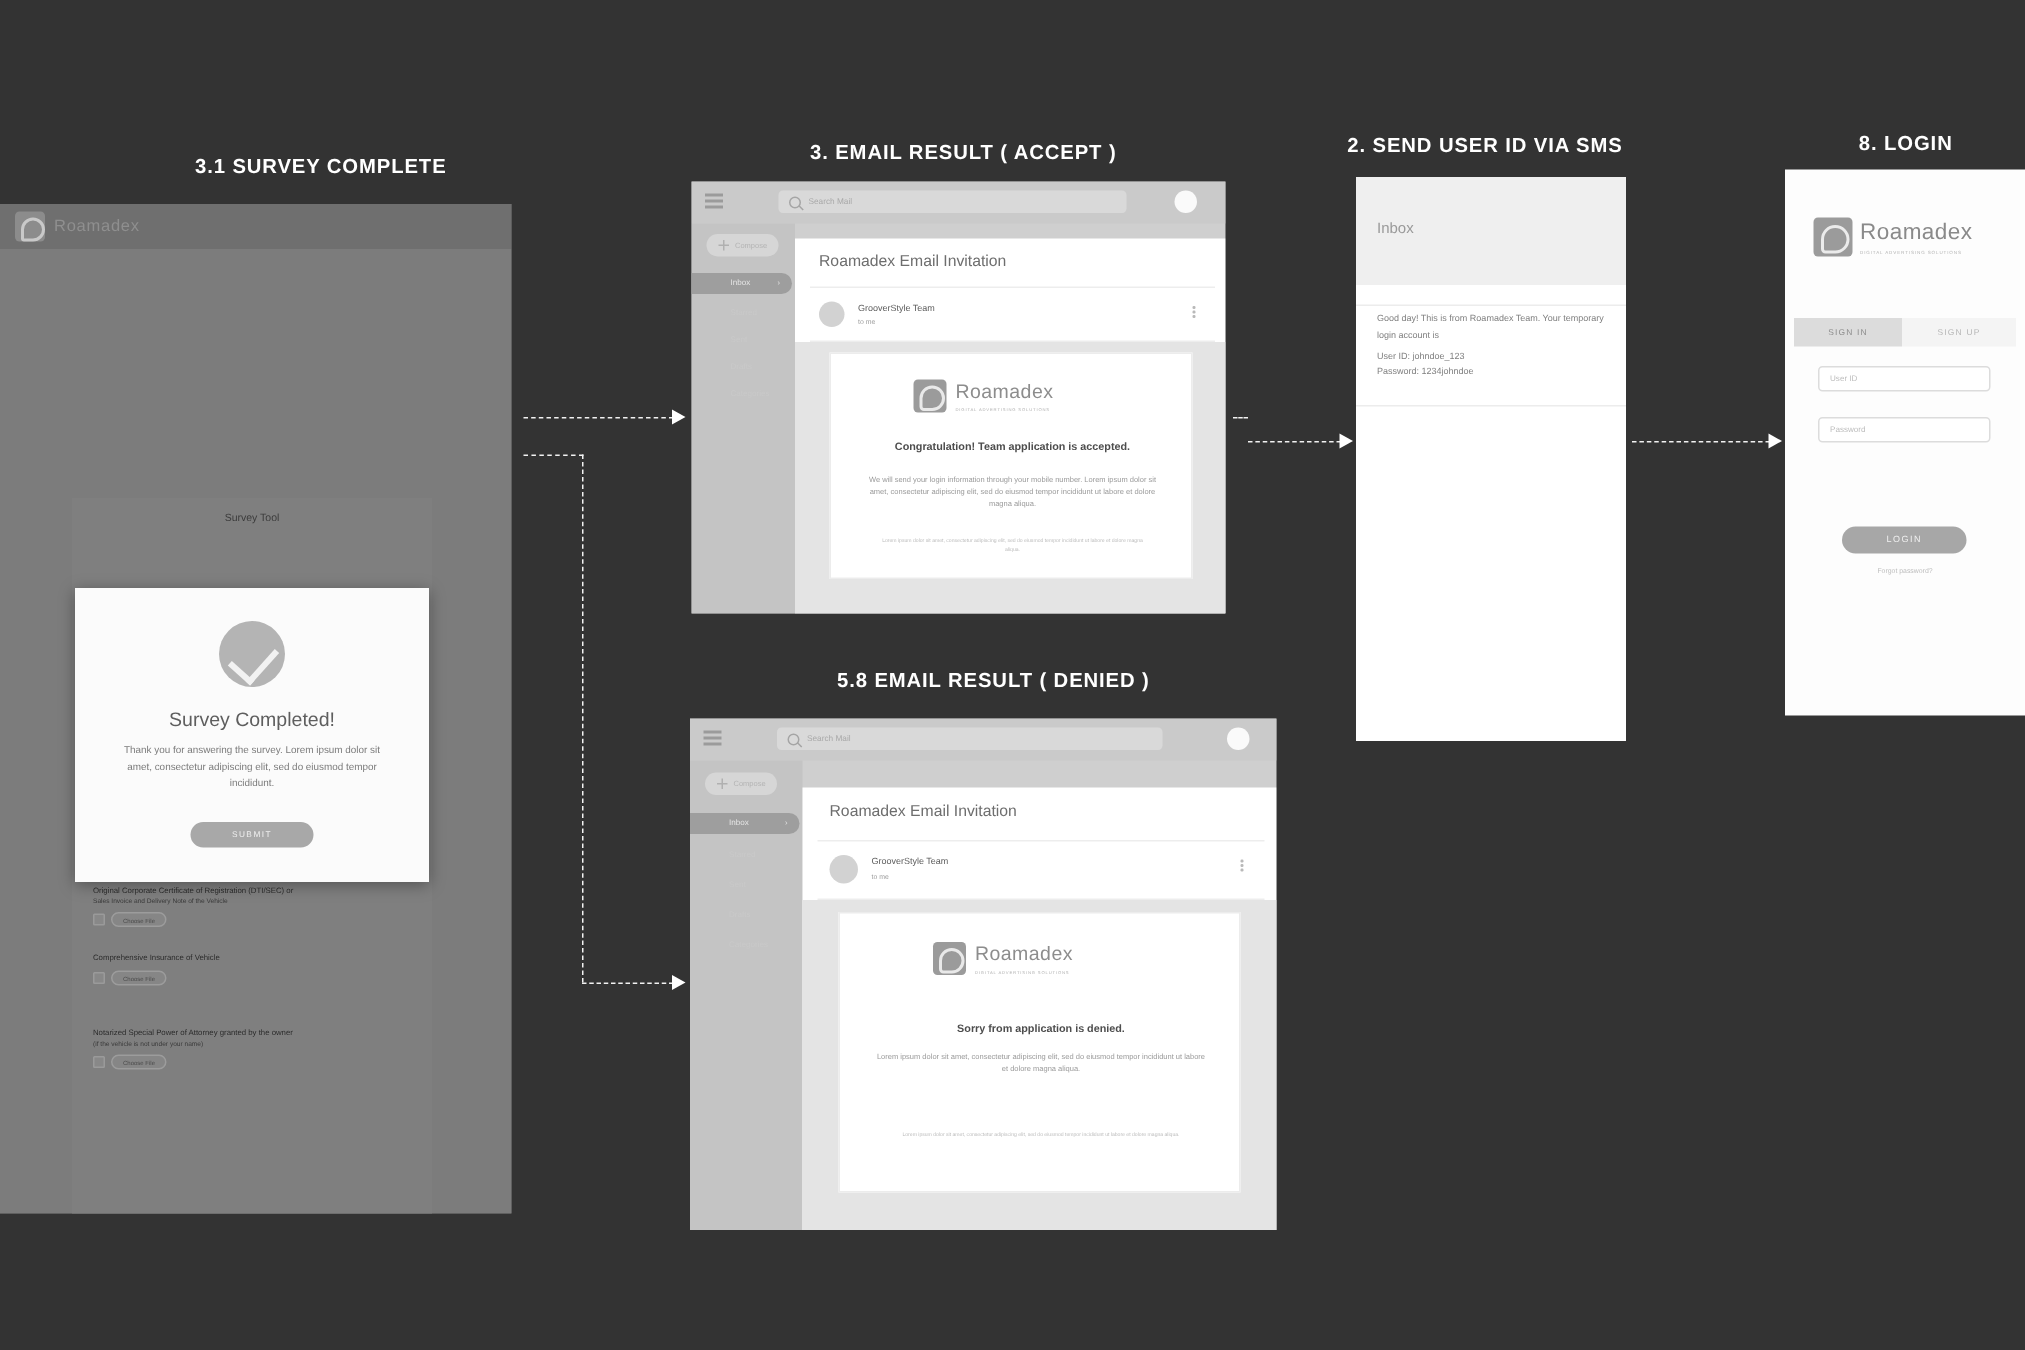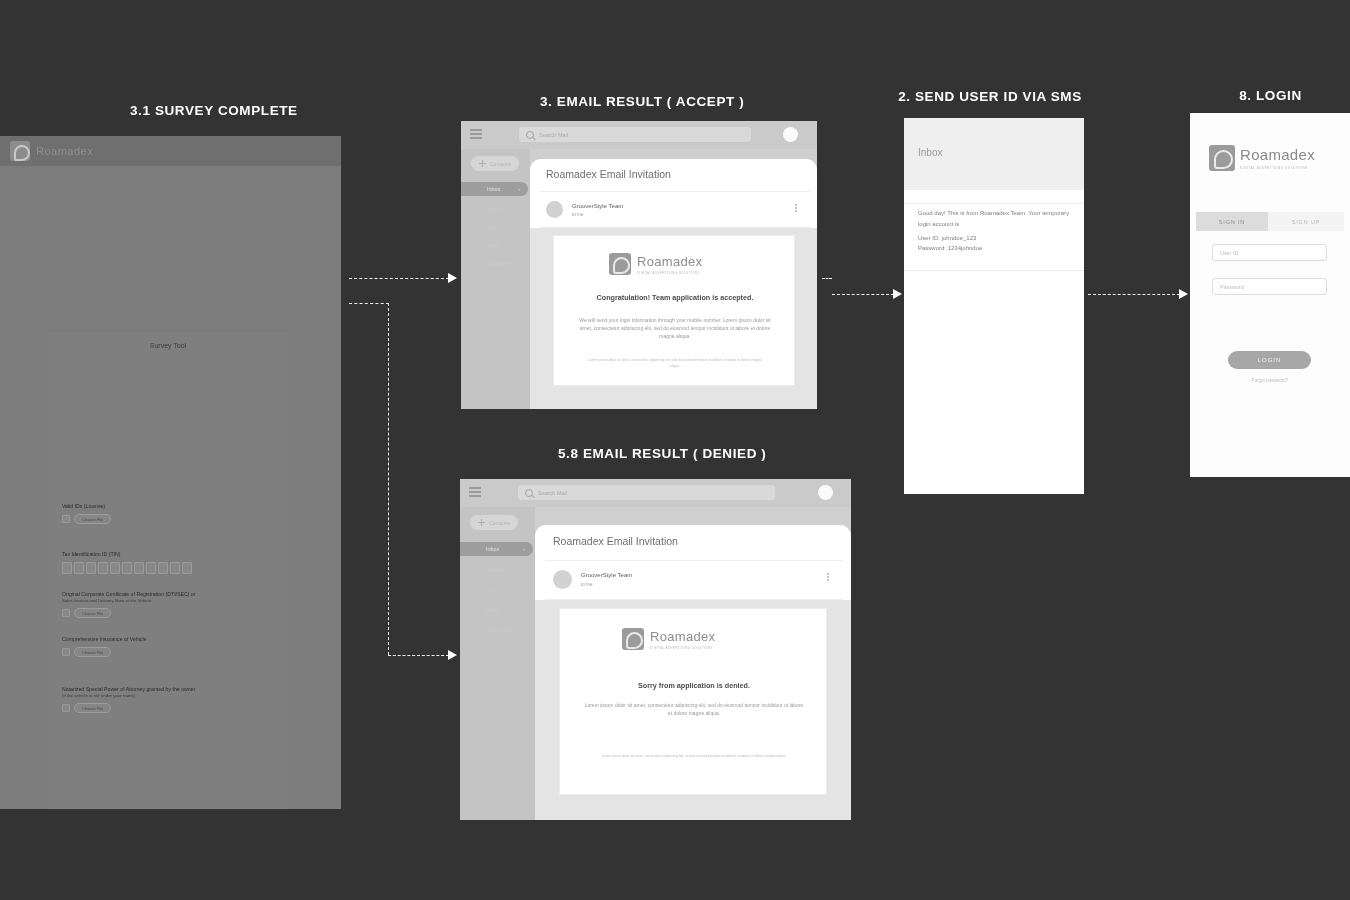--- a/index.html
+++ b/index.html
@@ -136,21 +136,21 @@
   }
   .compose-btn .plus:before{left:3px;top:0;width:1.4px;height:7px;}
   .compose-btn .plus:after{left:0;top:3px;width:7px;height:1.4px;}
   .compose-btn span{font-size:5px;color:#b4b4b4;}
   .nav-item{
     position:absolute;left:0;height:14px;display:flex;align-items:center;
     padding-left:26px;font-size:5.4px;color:#c9c9c9;box-sizing:border-box;
   }
   .nav-item.active{background:#9e9e9e;border-radius:0 9px 9px 0;color:#e6e6e6;}
   .nav-item .caret{position:absolute;right:8px;font-size:5px;color:#e3e3e3;}
-  .mail-main{position:absolute;background:#ffffff;border-radius:11px;}
+  .mail-main{position:absolute;background:#ffffff;}
   .mail-subject{
     position:absolute;font-size:10.5px;color:#6e6e6e;
   }
   .mail-divider{position:absolute;height:1px;background:#ededed;}
   .sender-avatar{position:absolute;border-radius:50%;background:#d2d2d2;}
   .sender-name{position:absolute;font-size:6px;color:#5c5c5c;}
   .sender-to{position:absolute;font-size:4.6px;color:#9c9c9c;}
   .kebab{position:absolute;width:2px;}
   .kebab i{display:block;width:1.6px;height:1.6px;border-radius:50%;background:#b9b9b9;margin-bottom:1.6px;}
   .mail-body-wrap{position:absolute;background:#e4e4e4;}
@@ -294,20 +294,26 @@
           <span class="q-sub">(if the vehicle is not under your name)</span>
           <div class="q-upload">
             <span class="box"></span>
             <span class="pill">Choose File</span>
           </div>
         </div>
 
       </div>
     </div>
 
+    <div id="survey-modal">
+      <div id="survey-check"></div>
+      <div id="survey-modal-title">Survey Completed!</div>
+      <div id="survey-modal-text">Thank you for answering the survey. Lorem ipsum dolor sit amet, consectetur adipiscing elit, sed do eiusmod tempor incididunt.</div>
+      <div id="survey-modal-submit">SUBMIT</div>
+    </div>
   </div>
 
   <div class="mail-win" id="mail-accept" style="left:461px;top:121px;width:356px;height:288px;">
     <div class="mail-topbar">
       <div class="mail-hamburger">
           <i></i>
           <i></i>
           <i></i>
         </div>
       <div class="mail-search" style="width:225px;">

